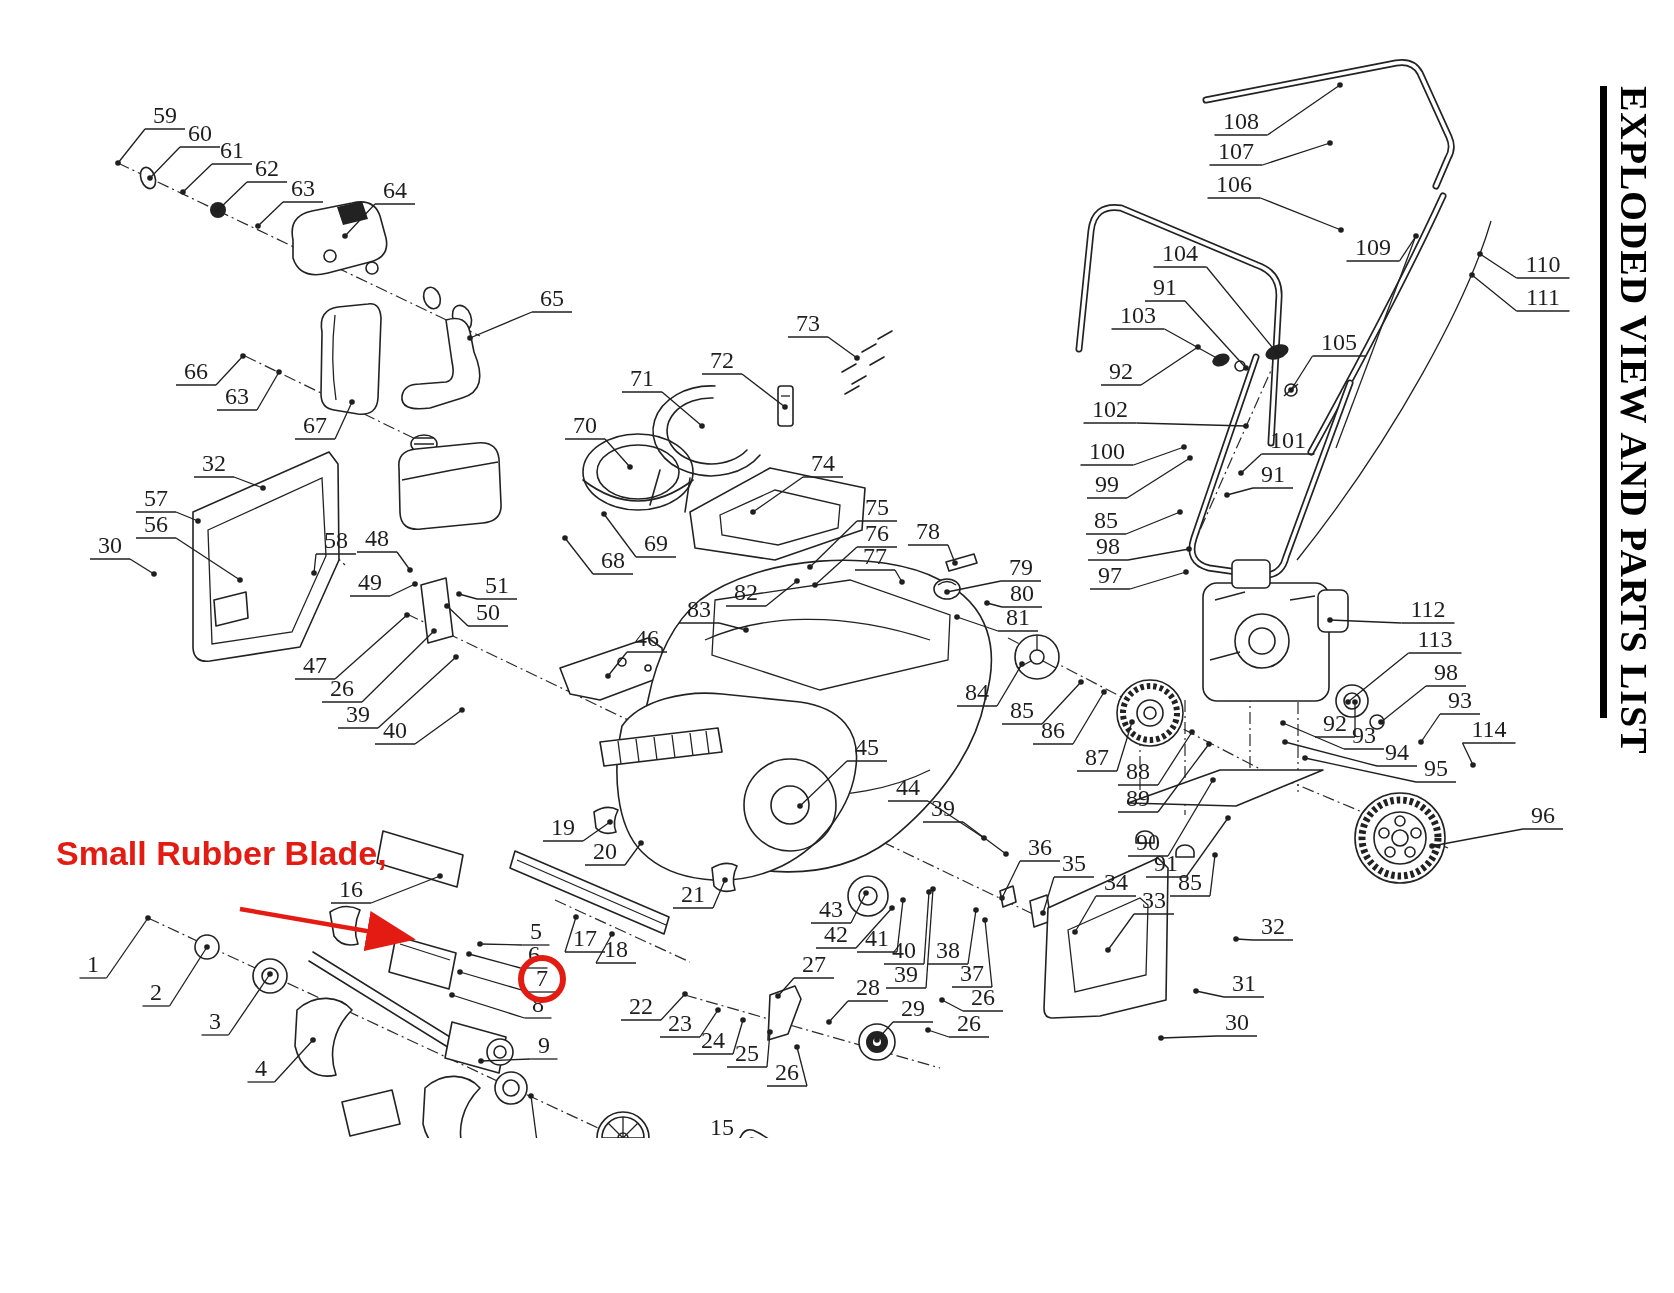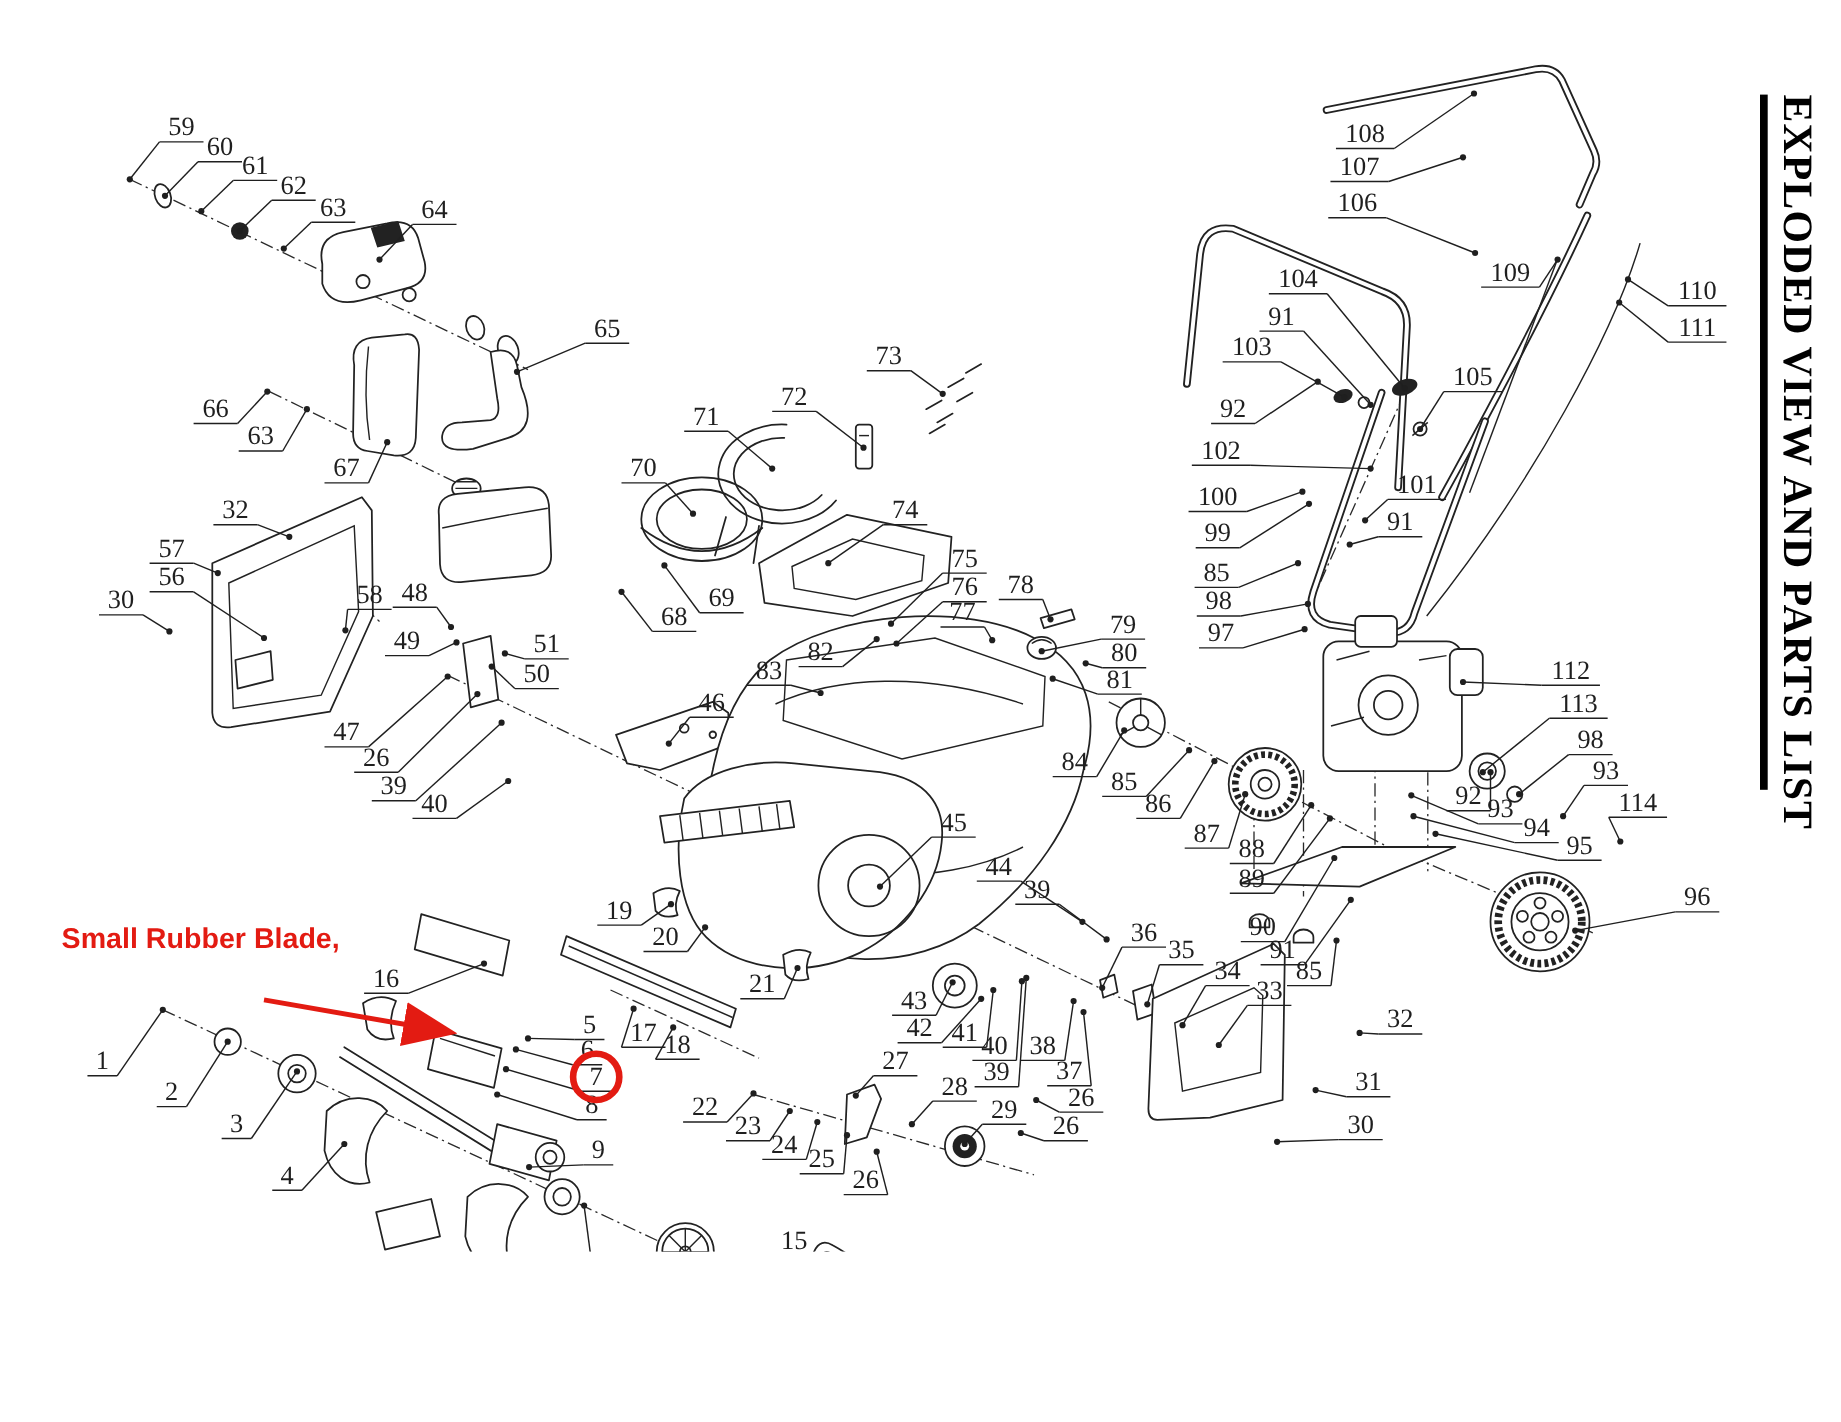--- a/index.html
+++ b/index.html
@@ -9,21 +9,21 @@
   #diagram text{font-family:"Liberation Serif",serif;font-size:24px;fill:#1f1f1f;}
   .axis{stroke:#2a2a2a;stroke-width:1.2;fill:none;stroke-dasharray:12 4 2 4;}
   .ln{stroke:#222;fill:none;stroke-width:1.6;stroke-linecap:round;stroke-linejoin:round;}
   .part{stroke:#222;fill:#fff;stroke-width:1.6;stroke-linejoin:round;}
   .dark{fill:#222;stroke:none;}
   .tube-o{stroke:#222;stroke-width:7;fill:none;stroke-linecap:round;stroke-linejoin:round;}
   .tube-i{stroke:#fff;stroke-width:3.6;fill:none;stroke-linecap:round;stroke-linejoin:round;}
   .thin{stroke:#222;stroke-width:1.3;fill:none;}
   .tread{fill:none;stroke:#222;stroke-dasharray:3.5 3;}
   .annotation{position:absolute;left:56px;top:833px;font-family:"Liberation Sans",sans-serif;
-      font-size:26px;line-height:40px;font-weight:600;white-space:nowrap;}
+      font-size:34px;line-height:40px;font-weight:600;white-space:nowrap;}
   .side-title{position:absolute;left:1656px;top:86px;width:632px;height:46px;
       transform:rotate(90deg);transform-origin:top left;
       font-family:"Liberation Serif",serif;font-weight:bold;font-size:38px;
       color:#000;text-align:center;letter-spacing:1px;white-space:nowrap;}
   .title-bar{position:absolute;left:1600px;top:86px;width:7px;height:632px;background:#000;}
 </style>
 </head>
 <body>
 
 <div class="stage">

